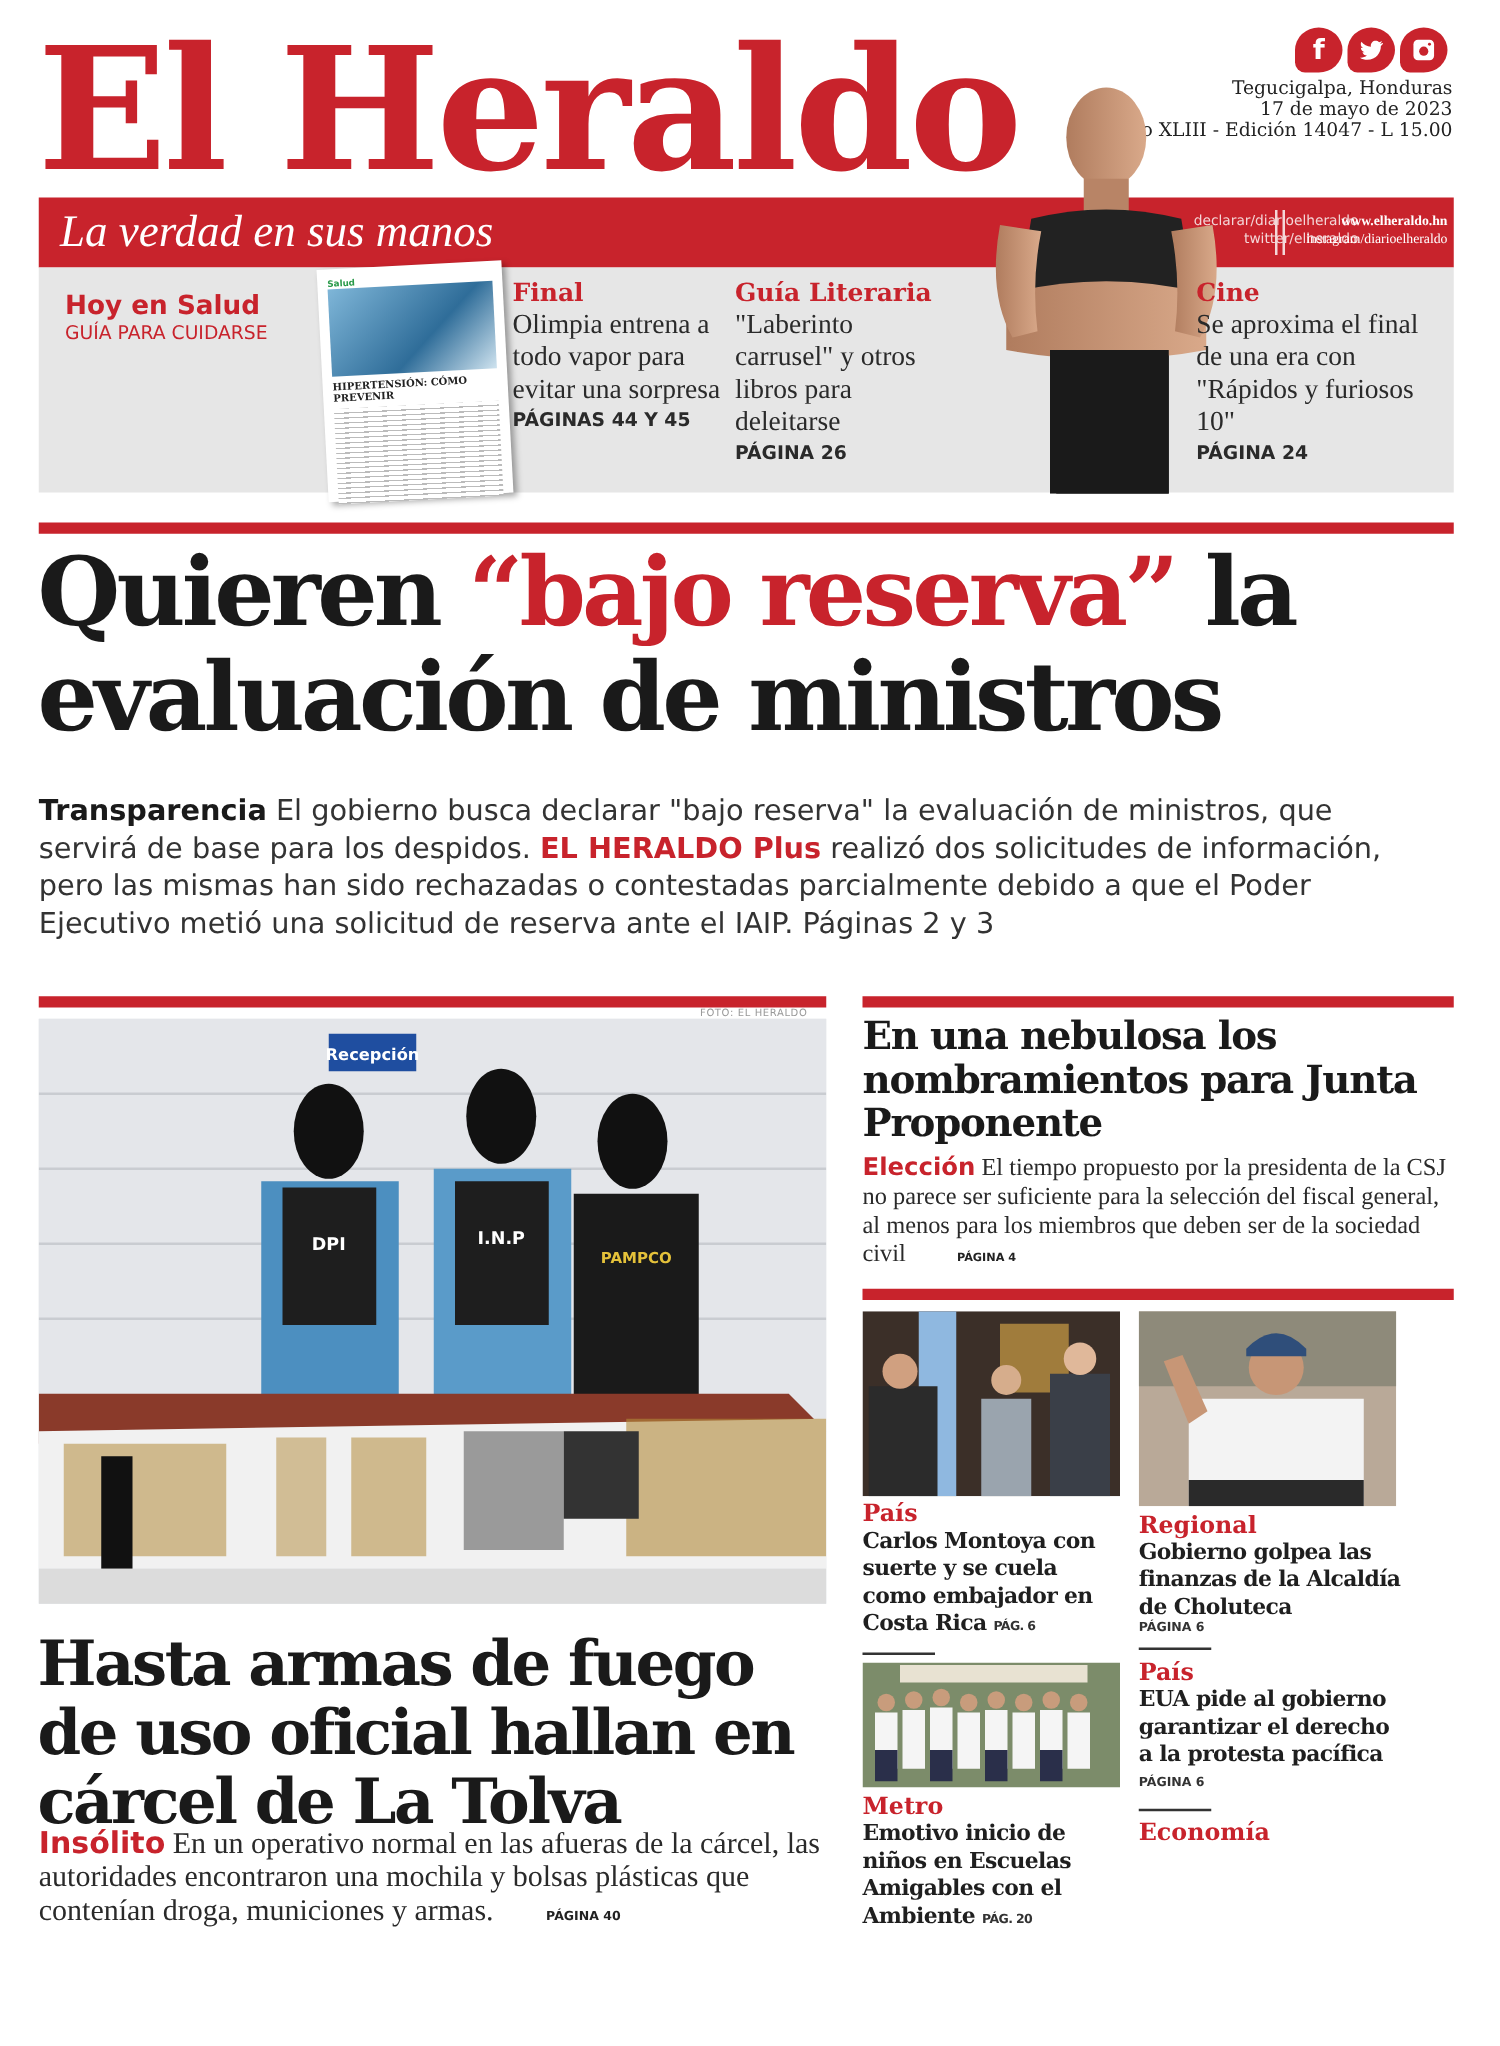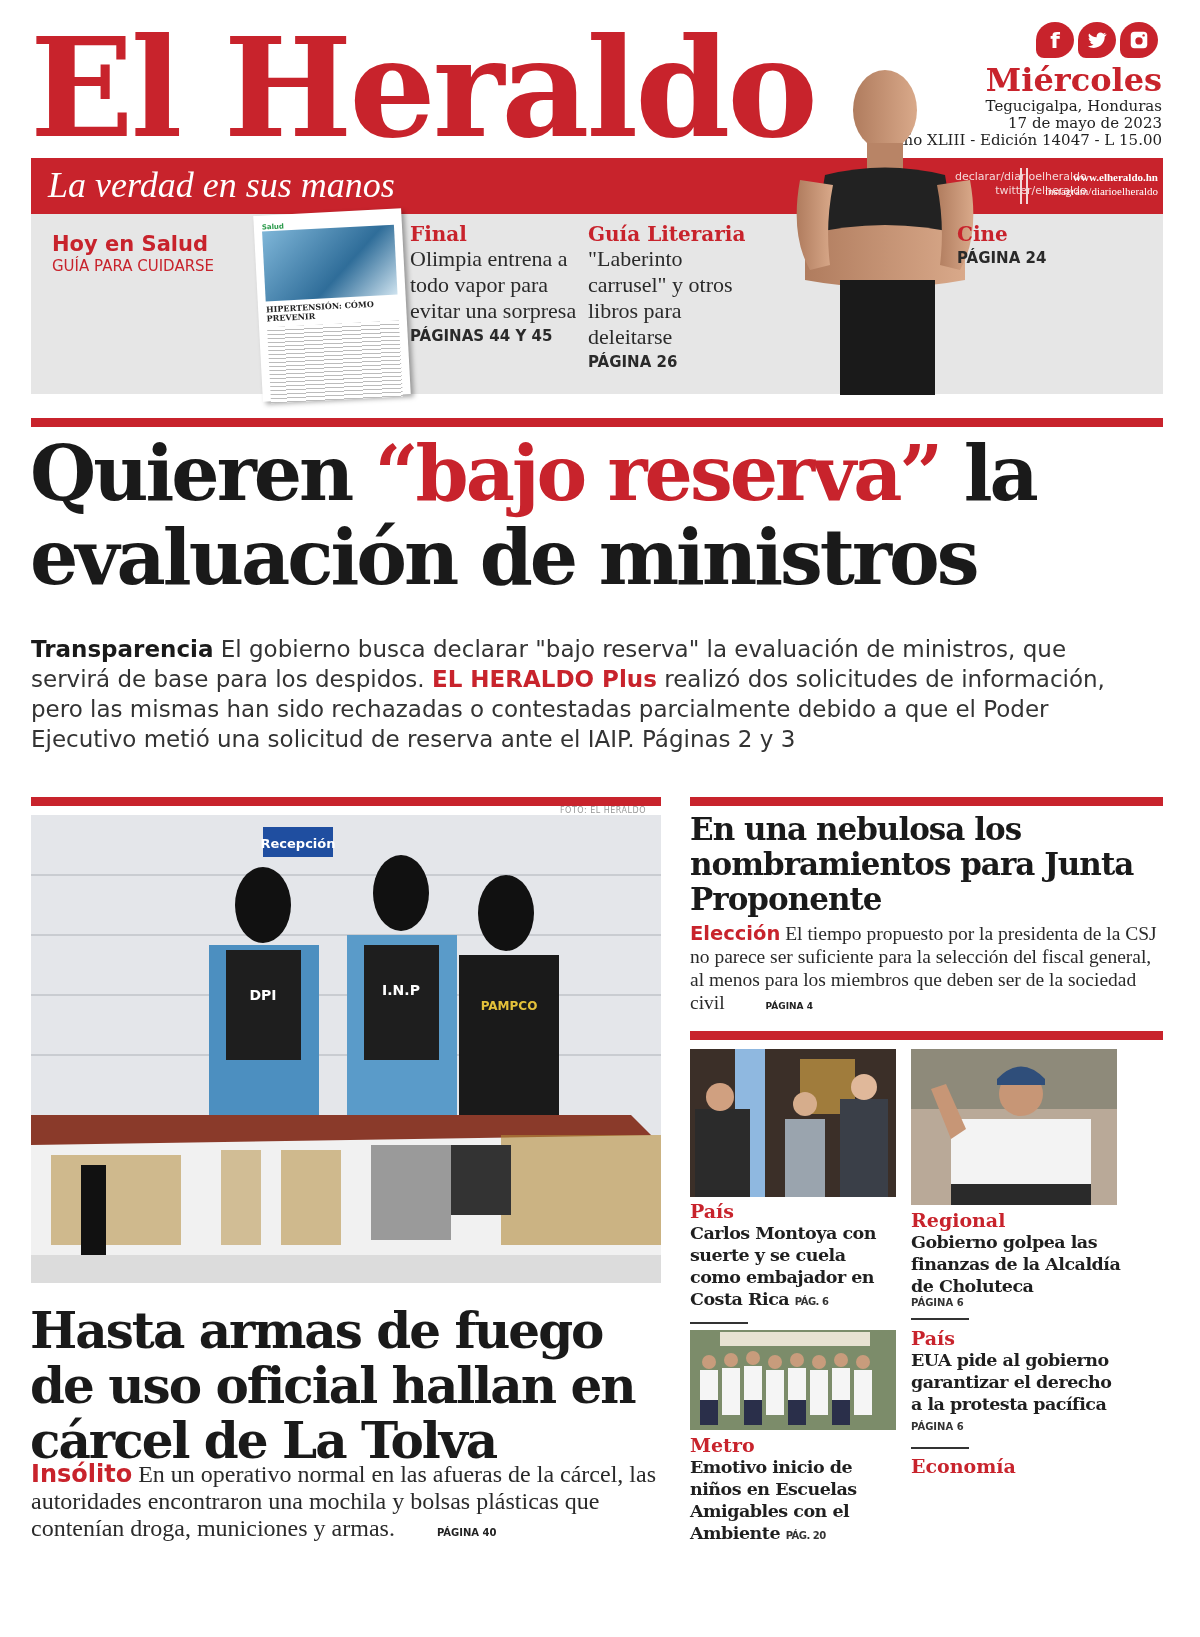--- a/index.html
+++ b/index.html
@@ -106,21 +106,20 @@
   <div class="soc">
     <svg viewBox="0 0 24 24">
         <rect x="3" y="3" width="18" height="18" rx="4" fill="#fff"></rect>
         <circle cx="12" cy="13" r="4" fill="#c8232c"></circle>
         <circle cx="17" cy="7" r="1.3" fill="#c8232c"></circle>
       </svg>
   </div>
 </div>
 
 <div id="dateblock" class="abs">
-  <div id="weekday">Miércoles</div>
   <div class="dline">Tegucigalpa, Honduras</div>
   <div class="dline">17 de mayo de 2023</div>
   <div class="dline">Año XLIII - Edición 14047 - L 15.00</div>
 </div>
 
 <div id="tagline-bar" class="abs"></div>
 <div id="tagline" class="abs">La verdad en sus manos</div>
 
 <div id="bar-social" class="abs">
   <div>declarar/diarioelheraldo</div>
@@ -170,20 +169,21 @@
 </div>
 
 <div id="t-guia" class="abs tcol">
   <div class="teaser-kicker">Guía Literaria</div>
   <div class="teaser-body">"Laberinto carrusel" y otros libros para deleitarse</div>
   <div class="teaser-page">PÁGINA 26</div>
 </div>
 
 <div id="t-cine" class="abs">
   <div class="teaser-kicker">Cine</div>
+  <div class="teaser-body">Se aproxima el final de una era con "Rápidos y furiosos 10"</div>
   <div class="teaser-page">PÁGINA 24</div>
 </div>
 
 <div id="lead-rule" class="abs rule"></div>
 <div id="lead-head" class="abs"><span>Quieren </span><span class="hl">“bajo reserva”</span><span> la evaluación de ministros</span></div>
 <div id="lead-deck" class="abs"><b>Transparencia</b><span> El gobierno busca declarar "bajo reserva" la evaluación de ministros, que servirá de base para los despidos. </span><span class="plus">EL HERALDO Plus</span><span> realizó dos solicitudes de información, pero las mismas han sido rechazadas o contestadas parcialmente debido a que el Poder Ejecutivo metió una solicitud de reserva ante el IAIP.  Páginas 2 y 3</span></div>
 
 <div id="photo-rule" class="abs rule"></div>
 <div id="credit" class="abs">FOTO: EL HERALDO</div>
 <svg id="photo" class="abs" viewBox="0 0 630 468" preserveAspectRatio="none">

